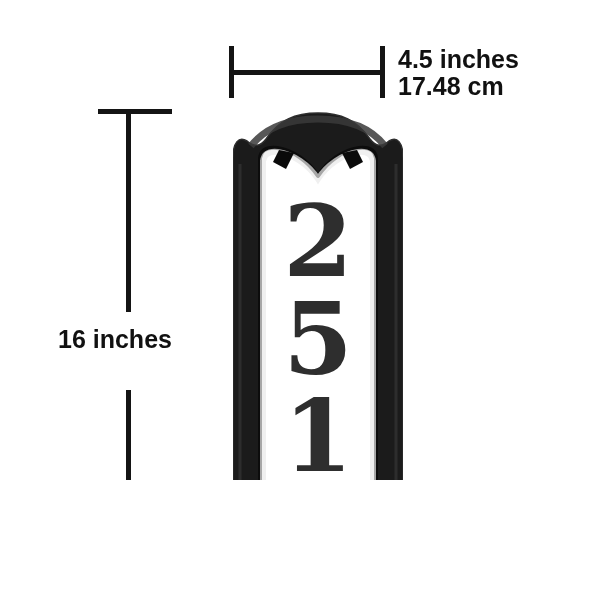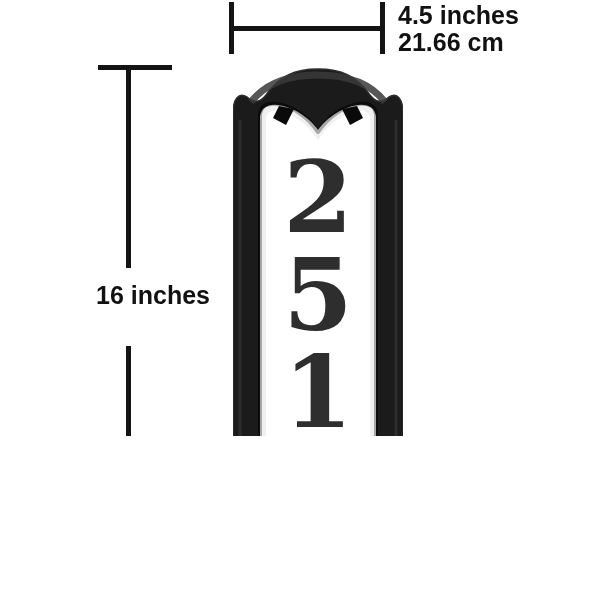--- a/index.html
+++ b/index.html
@@ -2,51 +2,52 @@
 <html><head>
 <meta charset="utf-8">
 <style>
   html,body{margin:0;padding:0;}
   .canvas{
     position:relative;
     width:600px;height:436px;
     background:#ffffff;
     overflow:hidden;
     font-family:"Liberation Sans", sans-serif;
+    margin-top:44px;
   }
   .dim{position:absolute;background:#141414;}
   .dim-label{
     position:absolute;
     color:#111111;
     font-weight:700;
     font-size:25px;
     line-height:27px;
     letter-spacing:0px;
     white-space:nowrap;
   }
-  .dim-label.v{text-align:right;}
+  .dim-label.v{text-align:left;}
   .plaque-wrap{position:absolute;left:233px;top:62px;width:170px;height:535px;}
   svg{display:block;}
   .digit{
     font-family:"DejaVu Serif", serif;
     font-weight:bold;
   }
 </style>
 </head>
 <body>
 
 <div class="canvas">
 
   <div class="dim" style="left: 229px; top: 2px; width: 5px; height: 52px; background: rgb(20, 20, 20);"></div>
   <div class="dim" style="left: 229px; top: 26px; width: 156px; height: 5px; background: rgb(20, 20, 20);"></div>
   <div class="dim" style="left: 380px; top: 2px; width: 5px; height: 52px; background: rgb(20, 20, 20);"></div>
 
   <div class="dim-label" style="left:398px;top:2px;">
     <div>4.5 inches</div>
-    <div>21.66 cm</div>
+    <div>17.48 cm</div>
   </div>
 
   <div class="dim" style="left: 98px; top: 65px; width: 74px; height: 5px; background: rgb(20, 20, 20);"></div>
   <div class="dim" style="left: 126px; top: 65px; width: 5px; height: 203px; background: rgb(20, 20, 20);"></div>
 
   <div class="dim-label v" style="left:58px;top:282px;width:152px;">
     <div>16 inches</div>
   </div>
 
   <div class="dim" style="left: 126px; top: 346px; width: 5px; height: 250px; background: rgb(20, 20, 20);"></div>

